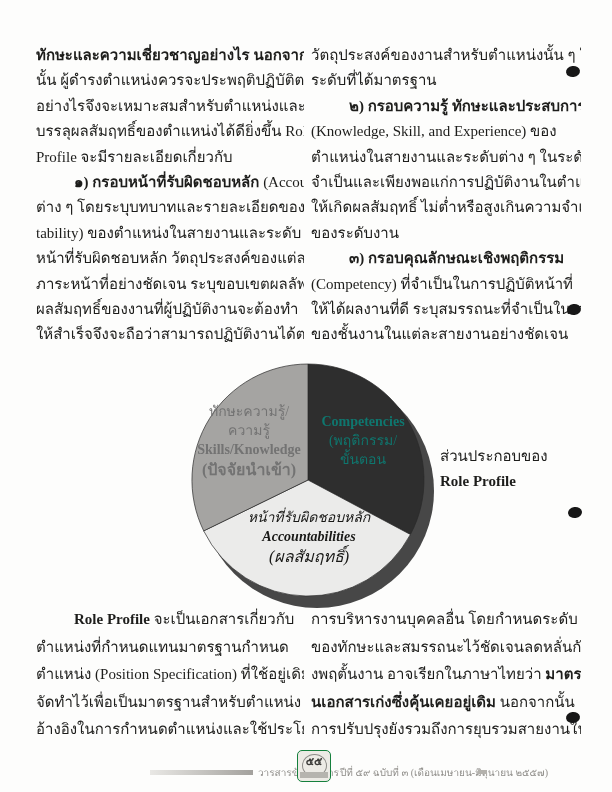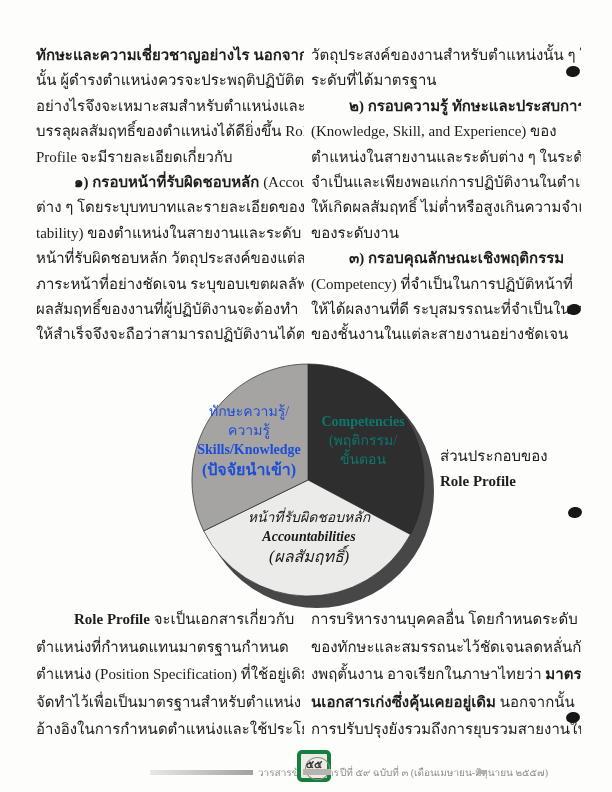--- a/index.html
+++ b/index.html
@@ -72,21 +72,21 @@
     background:linear-gradient(to right,#e9e8e5,#a3a19d);
   }
   .footer-journal{
     position:absolute;
     left:258px; top:19px;
   }
   .page-badge{
     position:absolute;
     left:297px; top:4px; width:34px; height:32px;
     background:#edebe5;
-    border:4px solid #15803d;
+    border:1px solid #15803d;
     border-radius:5px;
     box-sizing:border-box;
   }
   .badge-circle{
     position:absolute;
     left:4px; top:3px; width:23px; height:21px;
     border:1.5px solid #8d8b87;
     border-radius:50%;
   }
   .badge-band{
@@ -160,21 +160,21 @@
   <div class="slice-label" style="left: 298px; top: 412px; width: 130px; color: #0f766e;">
         <div class="bold">Competencies</div>
         <div>(พฤติกรรม/</div>
         <div>ขั้นตอน</div>
       </div>
       <div class="slice-label" style="left: 228px; top: 508px; width: 162px; color: rgb(24, 24, 22); font-style: italic;">
         <div>หน้าที่รับผิดชอบหลัก</div>
         <div class="bold">Accountabilities</div>
         <div class="big">(ผลสัมฤทธิ์)</div>
       </div>
-      <div class="slice-label" style="left: 183px; top: 402px; width: 132px; color: #1d4ed8;">
+      <div class="slice-label" style="left: 183px; top: 402px; width: 132px; color: #737373;">
         <div>ทักษะความรู้/</div>
         <div>ความรู้</div>
         <div class="bold">Skills/Knowledge</div>
         <div class="bold big">(ปัจจัยนำเข้า)</div>
       </div>
     </div>
 
   <div class="textcol bottom col-bot-left">
       <div class="line indent"><span class="bold">Role Profile </span><span>จะเป็นเอกสารเกี่ยวกับ</span></div>
       <div class="line"><span>ตำแหน่งที่กำหนดแทนมาตรฐานกำหนด</span></div>

